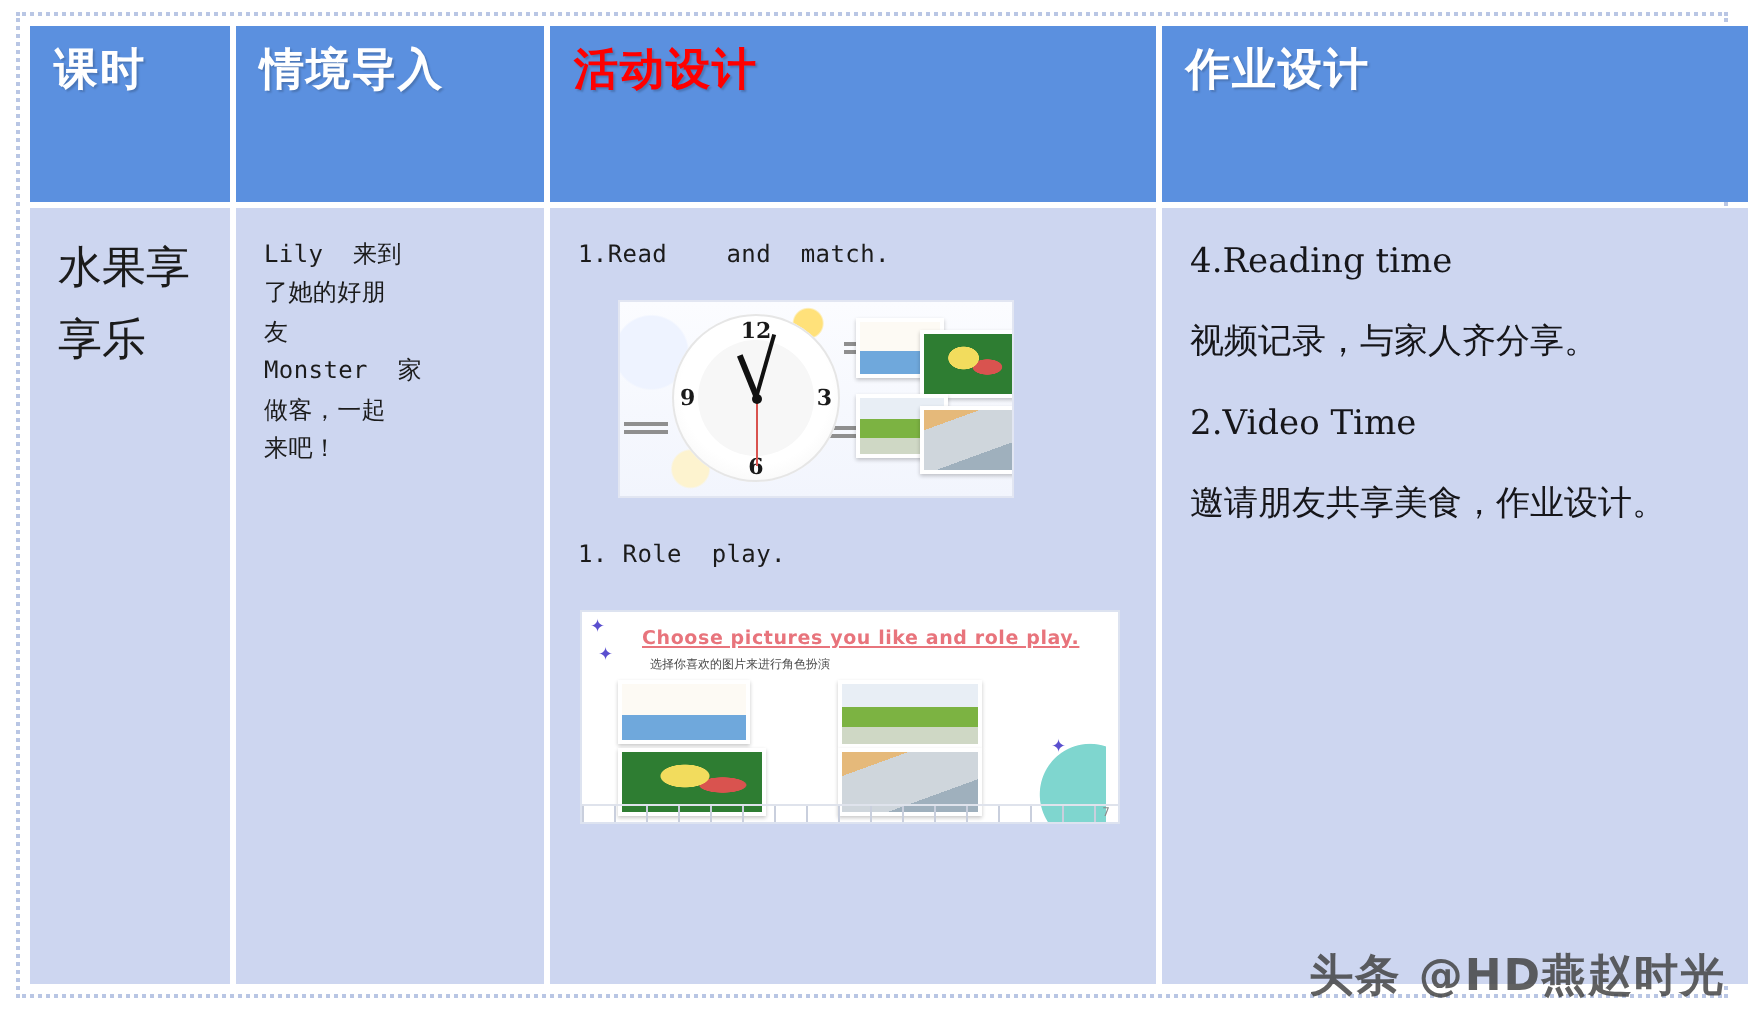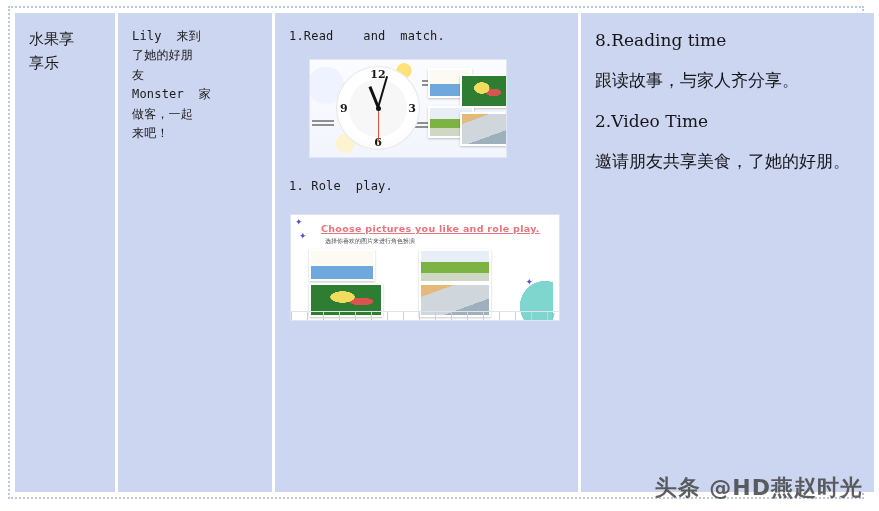--- a/index.html
+++ b/index.html
@@ -61,22 +61,22 @@
   }
 
   
   .body-cell {
     background: #CDD6F0;
     padding: 14px 10px 10px 14px;
     box-sizing: border-box;
   }
 
   .cell-text {
-    font-family: Liberation Sans, sans-serif;
-    font-size: 15px;
+    font-family: Liberation Mono, monospace;
+    font-size: 22px;
     color: #1b1b1b;
     line-height: 1.62;
     white-space: pre-wrap;
     word-break: break-word;
   }
   .cell-text.mono-ish {
     font-family: "DejaVu Sans Mono", "Liberation Mono", monospace;
     font-size: 12px;
     letter-spacing: 0.2px;
   }
@@ -275,20 +275,34 @@
 
 <div class="table-wrap">
   <table class="lesson-table">
     <colgroup>
       <col class="c1">
         <col class="c2">
         <col class="c3">
         <col class="c4">
     </colgroup>
     <tbody>
+      <tr>
+        <td class="hdr">
+          <div class="hdr-text">课时</div>
+        </td>
+        <td class="hdr">
+          <div class="hdr-text">情境导入</div>
+        </td>
+        <td class="hdr">
+          <div class="hdr-text accent">活动设计</div>
+        </td>
+        <td class="hdr">
+          <div class="hdr-text">作业设计</div>
+        </td>
+      </tr>
 
       <tr>
 
         <td class="body-cell">
           <div class="cell-text">水果享
 享乐</div>
         </td>
 
         <td class="body-cell">
           <div class="cell-text mono-ish">Lily  来到
@@ -337,23 +351,23 @@
             <div class="thumb th-picnic"></div>
             <div class="thumb th-basket"></div>
             <div class="thumb th-table"></div>
             <div class="slide-deco"></div>
             <div class="slide-ruler"></div>
             <div class="slide-pagenum">7</div>
           </div>
         </td>
 
         <td class="body-cell">
-          <div class="serif-line">8.Reading  time</div>
-          <div class="serif-line">跟读故事，与家人齐分享。</div>
+          <div class="serif-line">4.Reading  time</div>
+          <div class="serif-line">视频记录，与家人齐分享。</div>
           <div class="serif-line">2.Video  Time</div>
-          <div class="serif-line">邀请朋友共享美食，了她的好朋。</div>
+          <div class="serif-line">邀请朋友共享美食，作业设计。</div>
         </td>
       </tr>
     </tbody>
   </table>
 </div>
 
 <div class="watermark">头条 @HD燕赵时光</div>
 
 </body></html>

